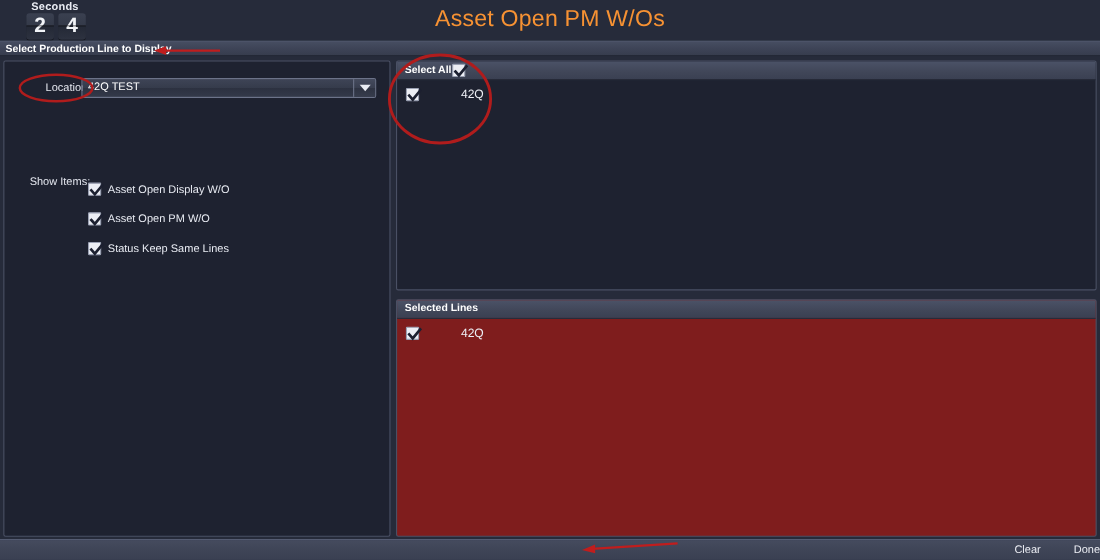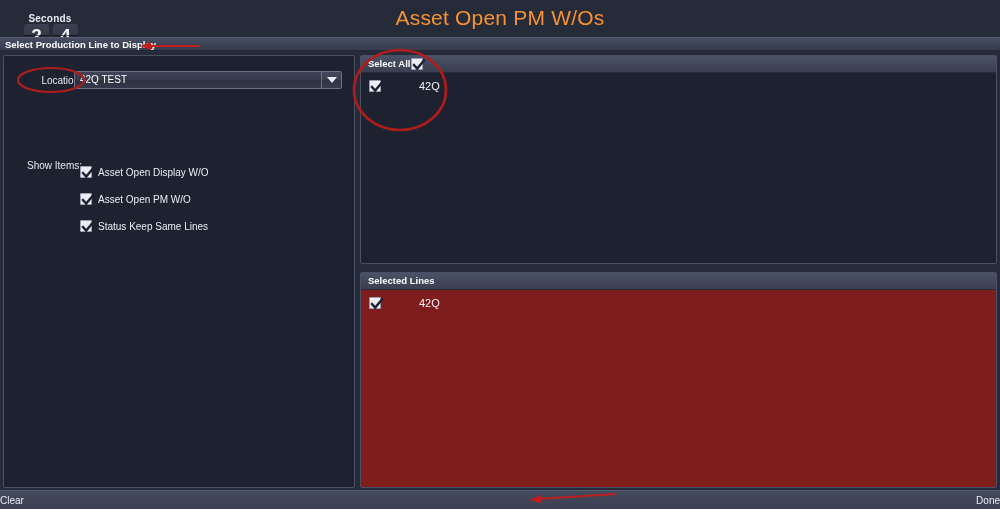--- a/index.html
+++ b/index.html
@@ -7,21 +7,21 @@
     width: 1000px; height: 509px;
     background: #262b3a;
     font-family: "Liberation Sans", sans-serif;
     overflow: hidden;
   }
   #root { position: relative; width: 1000px; height: 509px; background: #262b3a; }
 
   
   .topbar { position: absolute; left:0; top:0; width:1000px; height:36px; background:#262b3a; }
 
-  .clock { position:absolute; left:0; top:12px; width:240px; height:36px; }
+  .clock { position:absolute; left:0; top:0; width:240px; height:36px; }
   .clock-label {
     position:absolute; left:0; top:0; width:100px; text-align:center;
     font-size:10px; font-weight:bold; color:#e9ecf3; letter-spacing:.2px;
     line-height:12px; padding-top:1px;
   }
   .digits { position:absolute; left:24px; top:12px; display:flex; gap:4px; }
   .digit {
     position:relative; width:25px; height:24px; border-radius:3px;
     background:linear-gradient(#3a4050 0%, #343a49 49%, #242936 50%, #2d3240 100%);
     color:#f2f4f8; font-size:19px; font-weight:bold; line-height:24px;
@@ -117,21 +117,21 @@
     background:#7f1d1d; border:1px solid #4a5064; border-radius:2px;
   }
 
   
   .bottombar {
     position:absolute; left:0; top:490px; width:1000px; height:19px;
     background:linear-gradient(#454b5e 0%, #3e4456 55%, #3a4052 100%);
     border-top:1px solid #555c72;
   }
   .btns { position:absolute; left:0; top:0; width:1000px; height:19px;
-          display:flex; align-items:center; justify-content:space-between; gap:30px; }
+          display:flex; align-items:center; justify-content:flex-end; gap:30px; }
   .btns .lnk { font-size:10px; color:#eceef4; cursor:pointer; }
   .svg-anno { position:absolute; left:0; top:0; }
 </style>
 </head>
 <body>
 
 <div id="root">
 
   <div class="topbar">
 

